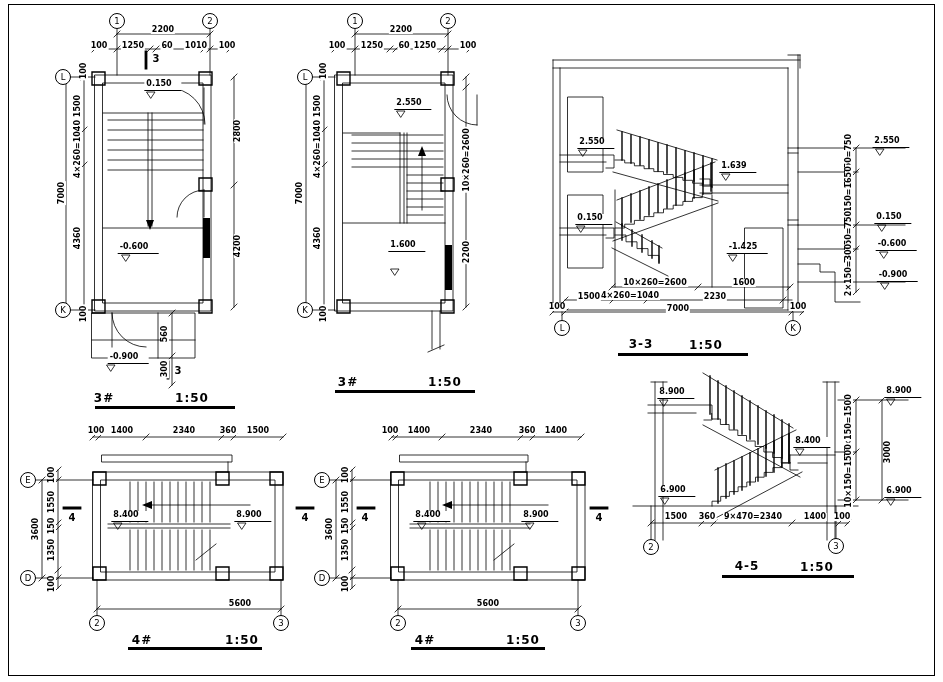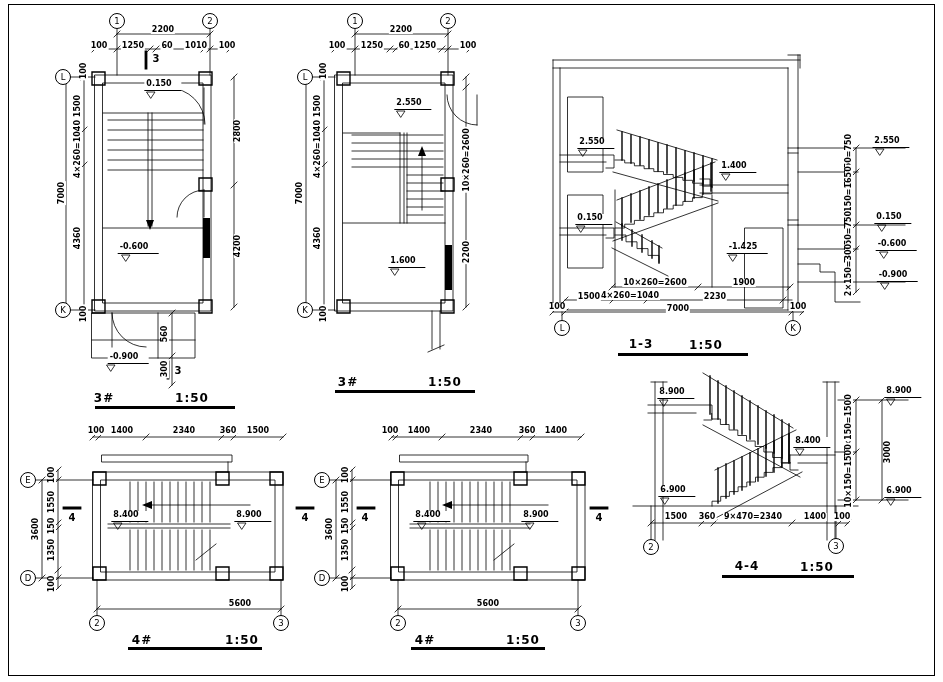--- a/index.html
+++ b/index.html
@@ -176,48 +176,48 @@
 <b class="d" style="left:468px;top:46px">100</b>
 <b class="d r" style="left:324px;top:71px">100</b>
 <b class="d r" style="left:318px;top:106px">1500</b>
 <b class="d r" style="left:318px;top:149px">4×260=1040</b>
 <b class="d r" style="left:318px;top:238px">4360</b>
 <b class="d r" style="left:324px;top:314px">100</b>
 <b class="d r" style="left:300px;top:193px">7000</b>
 <b class="d r" style="left:467px;top:160px">10×260=2600</b>
 <b class="d r" style="left:467px;top:252px">2200</b>
 <b class="lv" style="left:413px;top:110px">2.550</b>
-<b class="lv" style="left:407px;top:268px">1.600</b>
+<b class="lv" style="left:407px;top:252px">1.600</b>
 <b class="ti" style="left:348px;top:382px">3#</b>
 <b class="ti" style="left:445px;top:382px">1:50</b>
 <div class="bar" style="left:335px;top:390px;width:140px"></div>
 
 <b class="lv" style="left:596px;top:149px">2.550</b>
 <b class="lv" style="left:594px;top:225px">0.150</b>
-<b class="lv" style="left:738px;top:173px">1.400</b>
+<b class="lv" style="left:738px;top:173px">1.639</b>
 <b class="lv" style="left:747px;top:254px">-1.425</b>
 <b class="lv" style="left:891px;top:148px">2.550</b>
 <b class="lv" style="left:893px;top:224px">0.150</b>
 <b class="lv" style="left:896px;top:251px">-0.600</b>
 <b class="lv" style="left:897px;top:282px">-0.900</b>
 <b class="d r" style="left:849px;top:160px">5×150=750</b>
 <b class="d r" style="left:849px;top:198px">11×150=1650</b>
 <b class="d r" style="left:849px;top:237px">5×150=750</b>
 <b class="d r" style="left:849px;top:270px">2×150=300</b>
 <b class="d" style="left:655px;top:283px">10×260=2600</b>
-<b class="d" style="left:744px;top:283px">1900</b>
+<b class="d" style="left:744px;top:283px">1600</b>
 <b class="d" style="left:589px;top:297px">1500</b>
 <b class="d" style="left:630px;top:296px">4×260=1040</b>
 <b class="d" style="left:715px;top:297px">2230</b>
 <b class="d" style="left:557px;top:307px">100</b>
 <b class="d" style="left:678px;top:309px">7000</b>
 <b class="d" style="left:798px;top:307px">100</b>
 <div class="ax" style="left:562px;top:328px">L</div>
 <div class="ax" style="left:793px;top:328px">K</div>
-<b class="ti" style="left:641px;top:344px">1-3</b>
+<b class="ti" style="left:641px;top:344px">3-3</b>
 <b class="ti" style="left:706px;top:345px">1:50</b>
 <div class="bar" style="left:618px;top:353px;width:130px"></div>
 
 <div class="ax" style="left:28px;top:480px">E</div>
 <div class="ax" style="left:28px;top:578px">D</div>
 <div class="ax" style="left:97px;top:623px">2</div>
 <div class="ax" style="left:281px;top:623px">3</div>
 <b class="d" style="left:96px;top:431px">100</b>
 <b class="d" style="left:122px;top:431px">1400</b>
 <b class="d" style="left:184px;top:431px">2340</b>
@@ -270,15 +270,15 @@
 <b class="d r" style="left:849px;top:426px">10×150=1500</b>
 <b class="d r" style="left:849px;top:476px">10×150=1500</b>
 <b class="d r" style="left:888px;top:452px">3000</b>
 <b class="d" style="left:676px;top:517px">1500</b>
 <b class="d" style="left:707px;top:517px">360</b>
 <b class="d" style="left:753px;top:517px">9×470=2340</b>
 <b class="d" style="left:815px;top:517px">1400</b>
 <b class="d" style="left:842px;top:517px">100</b>
 <div class="ax" style="left:651px;top:547px">2</div>
 <div class="ax" style="left:836px;top:546px">3</div>
-<b class="ti" style="left:747px;top:566px">4-4</b>
+<b class="ti" style="left:747px;top:566px">4-5</b>
 <b class="ti" style="left:817px;top:567px">1:50</b>
 <div class="bar" style="left:722px;top:575px;width:132px"></div>
 
 </body></html>

